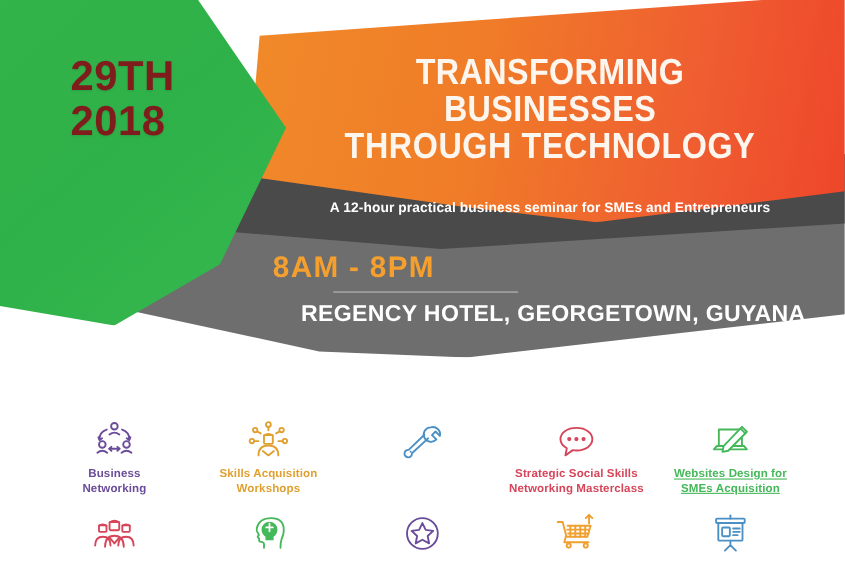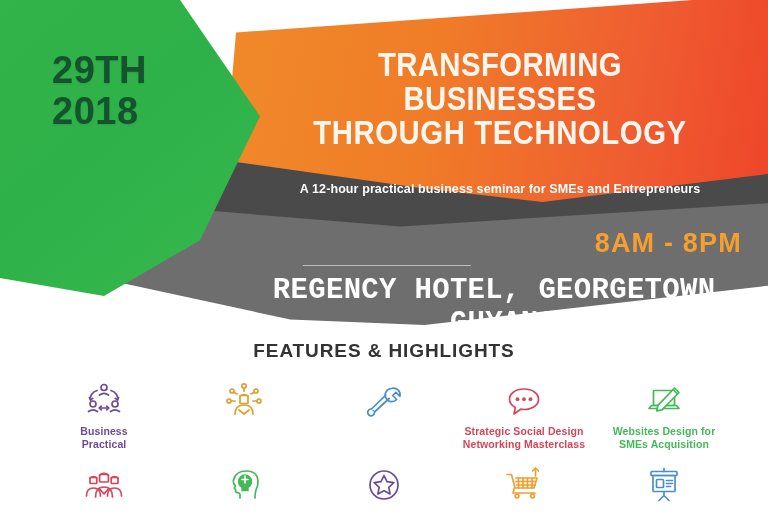--- a/index.html
+++ b/index.html
@@ -39,22 +39,22 @@
 
   #green-shape {
     left:-40px; top:-14px; width:300px; height:310px;
     background:linear-gradient(140deg, #33b44a 0%, #2fb149 48%, #36b84f 100%);
     clip-path: polygon(0% 0%, 73% 4%, 100% 42%, 80% 82%, 48% 100%, 0% 92%);
     filter: drop-shadow(3px 6px 7px rgba(0,0,0,0.32));
   }
 
   
   #date-block {
-    left:52px; top:50px;
-    color:#14532d;
+    left:64px; top:50px;
+    color:#7f1d1d;
     font-size:38px;
     font-weight:bold;
     line-height:1.07;
     letter-spacing:0.5px;
     text-shadow:0 1px 2px rgba(0,0,0,0.10);
   }
   #date-block div { white-space:nowrap; }
 
   #headline {
     left:250px; top:48px; width:500px;
@@ -72,44 +72,43 @@
   #subtitle {
     left:245px; top:182px; width:510px;
     text-align:center;
     color:#ffffff;
     font-size:12.5px;
     font-weight:bold;
     letter-spacing:0.1px;
   }
 
   #time-wrap {
-    left:232px; top:228px; width:510px;
-    text-align:right;
+    left:248px; top:228px; width:510px;
+    text-align:left;
   }
   #time-text {
     display:inline-block;
     color:#f5a02e;
     font-size:27px;
     font-weight:bold;
     letter-spacing:1.2px;
     padding-bottom:5px;
   }
   #time-rule {
     left:303px; top:265px; width:168px; height:1px;
     background:rgba(255,255,255,0.55);
   }
 
   #venue {
     left:248px; top:274px; width:510px;
     text-align:center;
     color:#ffffff;
-    font-size:29px;
+    font-size:21px;
     font-weight:bold;
     letter-spacing:0.3px;
-    font-family:Liberation Mono, monospace;
   }
 
   #features-title {
     left:134px; top:340px; width:500px;
     text-align:center;
     color:#333333;
     font-size:19px;
     font-weight:bold;
     letter-spacing:0.9px;
   }
@@ -167,21 +166,20 @@
 
   <div id="subtitle" class="layer">A 12-hour practical business seminar for SMEs and Entrepreneurs</div>
 
   <div id="time-wrap" class="layer">
     <span id="time-text">8AM - 8PM</span>
   </div>
   <div id="time-rule" class="layer"></div>
 
   <div id="venue" class="layer">REGENCY HOTEL, GEORGETOWN, GUYANA</div>
 
-  <div id="features-title" class="layer">FEATURES &amp; HIGHLIGHTS</div>
 
   <div id="feature-row-1" class="feature-row">
       <div class="feature">
         <div class="ficon">
           <svg viewBox="0 0 40 40">
             <circle cx="20" cy="6.5" r="3" stroke="#6b4c9a" fill="none" stroke-width="1.7" stroke-linecap="round" stroke-linejoin="round"></circle>
             <path d="M15.5 14 q4.5 -3.4 9 0" stroke="#6b4c9a" fill="none" stroke-width="1.7" stroke-linecap="round" stroke-linejoin="round"></path>
             <circle cx="9" cy="23" r="3" stroke="#6b4c9a" fill="none" stroke-width="1.7" stroke-linecap="round" stroke-linejoin="round"></circle>
             <path d="M4.5 30.5 q4.5 -3.4 9 0" stroke="#6b4c9a" fill="none" stroke-width="1.7" stroke-linecap="round" stroke-linejoin="round"></path>
             <circle cx="31" cy="23" r="3" stroke="#6b4c9a" fill="none" stroke-width="1.7" stroke-linecap="round" stroke-linejoin="round"></circle>
@@ -190,21 +188,21 @@
             <path d="M5.4 16.5 l1.1 2.6 l2.3 -1.7" stroke="#6b4c9a" fill="none" stroke-width="1.7" stroke-linecap="round" stroke-linejoin="round"></path>
             <path d="M27 9.5 q7 2.5 6.5 9" stroke="#6b4c9a" fill="none" stroke-width="1.7" stroke-linecap="round" stroke-linejoin="round"></path>
             <path d="M34.6 16.5 l-1.1 2.6 l-2.3 -1.7" stroke="#6b4c9a" fill="none" stroke-width="1.7" stroke-linecap="round" stroke-linejoin="round"></path>
             <path d="M15.5 27 h9" stroke="#6b4c9a" fill="none" stroke-width="1.7" stroke-linecap="round" stroke-linejoin="round"></path>
             <path d="M17.3 25.2 l-2 1.8 l2 1.8" stroke="#6b4c9a" fill="none" stroke-width="1.7" stroke-linecap="round" stroke-linejoin="round"></path>
             <path d="M22.7 25.2 l2 1.8 l-2 1.8" stroke="#6b4c9a" fill="none" stroke-width="1.7" stroke-linecap="round" stroke-linejoin="round"></path>
           </svg>
         </div>
         <div class="flabel" style="color: rgb(107, 76, 154);">
           <div>Business</div>
-          <div>Practical</div>
+          <div>Networking</div>
         </div>
       </div>
       <div class="feature">
         <div class="ficon">
           <svg viewBox="0 0 40 40">
             <path d="M16 15 q4 -3 8 0" stroke="#e0a030" fill="none" stroke-width="1.7" stroke-linecap="round" stroke-linejoin="round"></path>
             <rect x="16" y="14.5" width="8" height="8" rx="1" stroke="#e0a030" fill="none" stroke-width="1.7" stroke-linecap="round" stroke-linejoin="round"></rect>
             <path d="M11 33 q0 -9 9 -9 q9 0 9 9" stroke="#e0a030" fill="none" stroke-width="1.7" stroke-linecap="round" stroke-linejoin="round"></path>
             <path d="M15 29 l5 4 l5 -4" stroke="#e0a030" fill="none" stroke-width="1.7" stroke-linecap="round" stroke-linejoin="round"></path>
             <circle cx="20" cy="5" r="2.2" stroke="#e0a030" fill="none" stroke-width="1.7" stroke-linecap="round" stroke-linejoin="round"></circle>
@@ -212,54 +210,58 @@
             <circle cx="8" cy="10" r="2" stroke="#e0a030" fill="none" stroke-width="1.7" stroke-linecap="round" stroke-linejoin="round"></circle>
             <path d="M10 11.4 l3 1.6" stroke="#e0a030" fill="none" stroke-width="1.7" stroke-linecap="round" stroke-linejoin="round"></path>
             <circle cx="32" cy="10" r="2" stroke="#e0a030" fill="none" stroke-width="1.7" stroke-linecap="round" stroke-linejoin="round"></circle>
             <path d="M30 11.4 l-3 1.6" stroke="#e0a030" fill="none" stroke-width="1.7" stroke-linecap="round" stroke-linejoin="round"></path>
             <circle cx="5" cy="20" r="2" stroke="#e0a030" fill="none" stroke-width="1.7" stroke-linecap="round" stroke-linejoin="round"></circle>
             <path d="M7 20 h4" stroke="#e0a030" fill="none" stroke-width="1.7" stroke-linecap="round" stroke-linejoin="round"></path>
             <circle cx="35" cy="20" r="2" stroke="#e0a030" fill="none" stroke-width="1.7" stroke-linecap="round" stroke-linejoin="round"></circle>
             <path d="M33 20 h-4" stroke="#e0a030" fill="none" stroke-width="1.7" stroke-linecap="round" stroke-linejoin="round"></path>
           </svg>
         </div>
+        <div class="flabel" style="color: rgb(224, 160, 48);">
+          <div>Skills Acquisition</div>
+          <div>Workshops</div>
+        </div>
       </div>
       <div class="feature">
         <div class="ficon">
           <svg viewBox="0 0 40 40">
             <path d="M27.5 7.5 a6.6 6.6 0 1 0 5.2 11 l-4 -4 l3.2 -3.2 l4 4 a6.6 6.6 0 0 0 -8.4 -7.8 z" stroke="#4a90c4" fill="none" stroke-width="1.7" stroke-linecap="round" stroke-linejoin="round"></path>
             <path d="M25.2 17.5 L10.5 31 a3.4 3.4 0 1 1 -3 -3 L21.8 14.2" stroke="#4a90c4" fill="none" stroke-width="1.7" stroke-linecap="round" stroke-linejoin="round"></path>
             <circle cx="9.3" cy="29.6" r="0.9" fill="#4a90c4" stroke="none"></circle>
           </svg>
         </div>
       </div>
       <div class="feature">
         <div class="ficon">
           <svg viewBox="0 0 40 40">
             <path d="M20 8 C11.5 8 5.5 12.5 5.5 18.2 C5.5 21.6 7.8 24.6 11.3 26.5 L10 33 L16.7 28.2 C18 28.4 19 28.5 20 28.5 C28.5 28.5 34.5 24 34.5 18.2 C34.5 12.5 28.5 8 20 8 z" stroke="#d6455a" fill="none" stroke-width="1.7" stroke-linecap="round" stroke-linejoin="round"></path>
             <circle cx="13.5" cy="18.2" r="1.9" fill="#d6455a" stroke="none"></circle>
             <circle cx="20" cy="18.2" r="1.9" fill="#d6455a" stroke="none"></circle>
             <circle cx="26.5" cy="18.2" r="1.9" fill="#d6455a" stroke="none"></circle>
           </svg>
         </div>
         <div class="flabel" style="color: rgb(214, 69, 90);">
-          <div>Strategic Social Design</div>
+          <div>Strategic Social Skills</div>
           <div>Networking Masterclass</div>
         </div>
       </div>
       <div class="feature">
         <div class="ficon">
           <svg viewBox="0 0 40 40">
             <path d="M9.5 9.5 h21 v15 h-21 z" stroke="#45b85a" fill="none" stroke-width="1.7" stroke-linecap="round" stroke-linejoin="round"></path>
             <path d="M5 27.5 h30 l-2.5 -3 h-25 z" stroke="#45b85a" fill="none" stroke-width="1.7" stroke-linecap="round" stroke-linejoin="round"></path>
             <path d="M30.5 7 l4.5 4.5 L18 28.8 l-5.2 1 l1 -5.2 z" stroke="#45b85a" fill="#ffffff" stroke-width="1.7" stroke-linejoin="round"></path>
             <path d="M29 8.5 l4.5 4.5" stroke="#45b85a" fill="none" stroke-width="1.7" stroke-linecap="round" stroke-linejoin="round"></path>
           </svg>
         </div>
-        <div class="flabel" style="color: rgb(69, 184, 90);">
+        <div class="flabel" style="color: rgb(69, 184, 90); text-decoration: underline;">
           <div>Websites Design for</div>
           <div>SMEs Acquisition</div>
         </div>
       </div>
     </div>
   <div id="feature-row-2" class="feature-row">
       <div class="feature">
         <div class="ficon">
           <svg viewBox="0 0 40 40">
             <path d="M6 13 q3.4 -2.6 6.8 0" stroke="#d6455a" fill="none" stroke-width="1.7" stroke-linecap="round" stroke-linejoin="round"></path>

